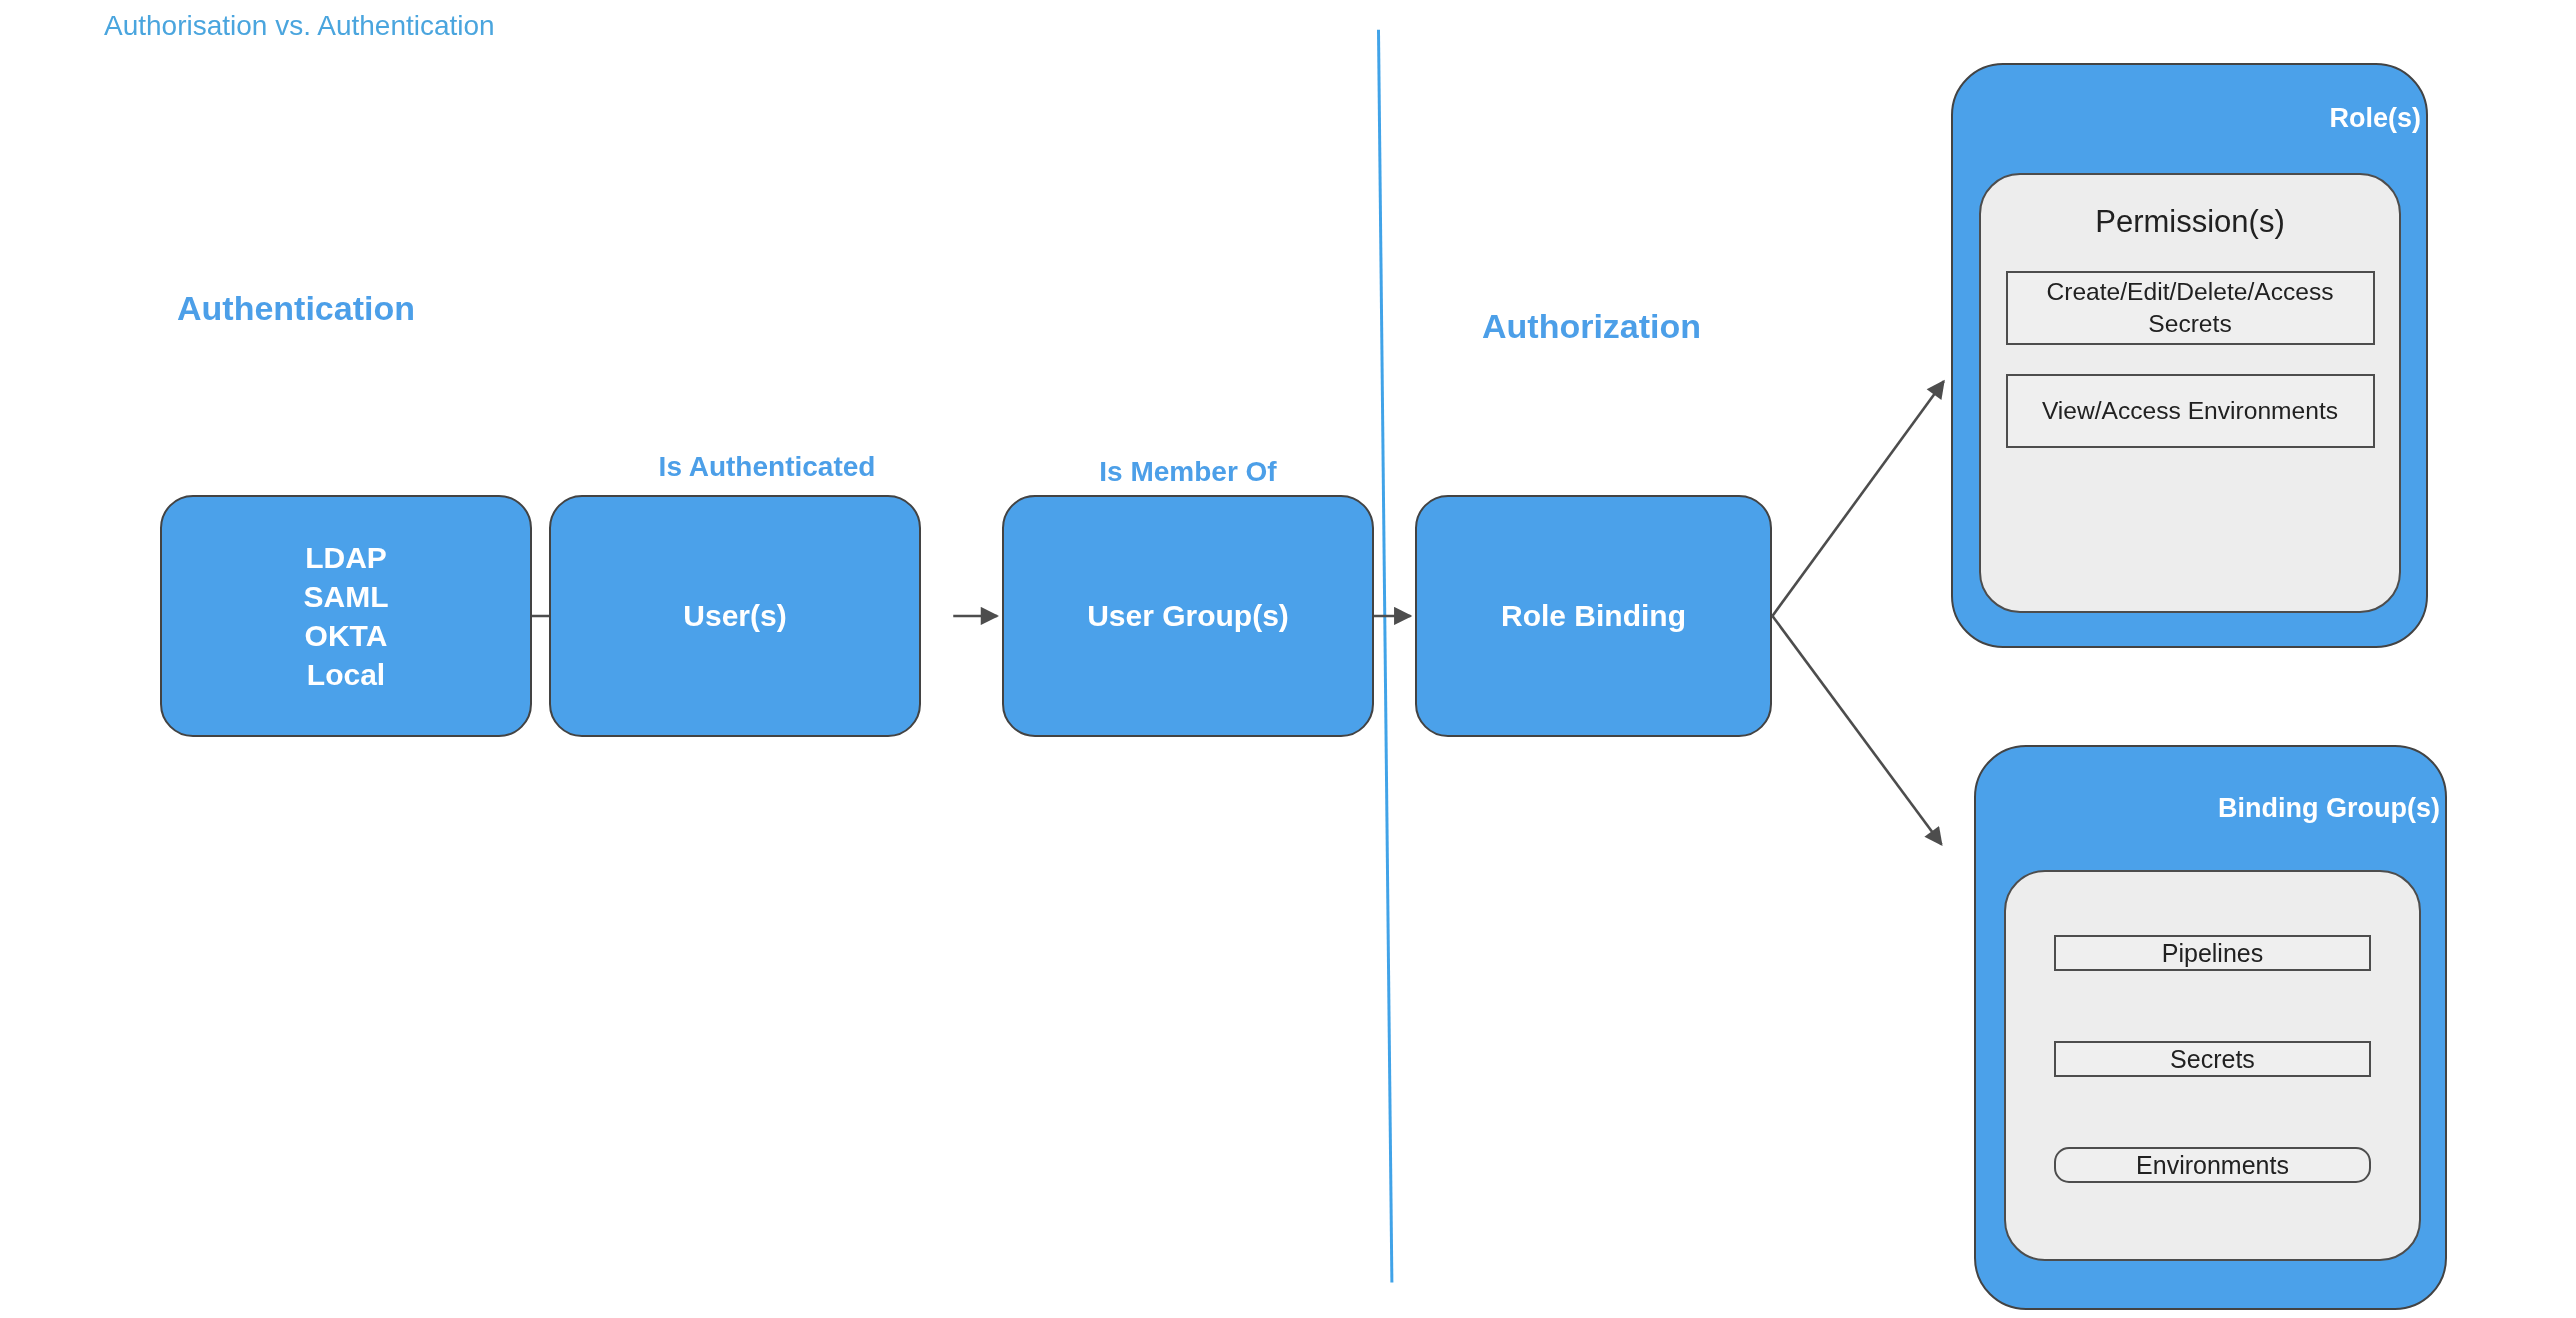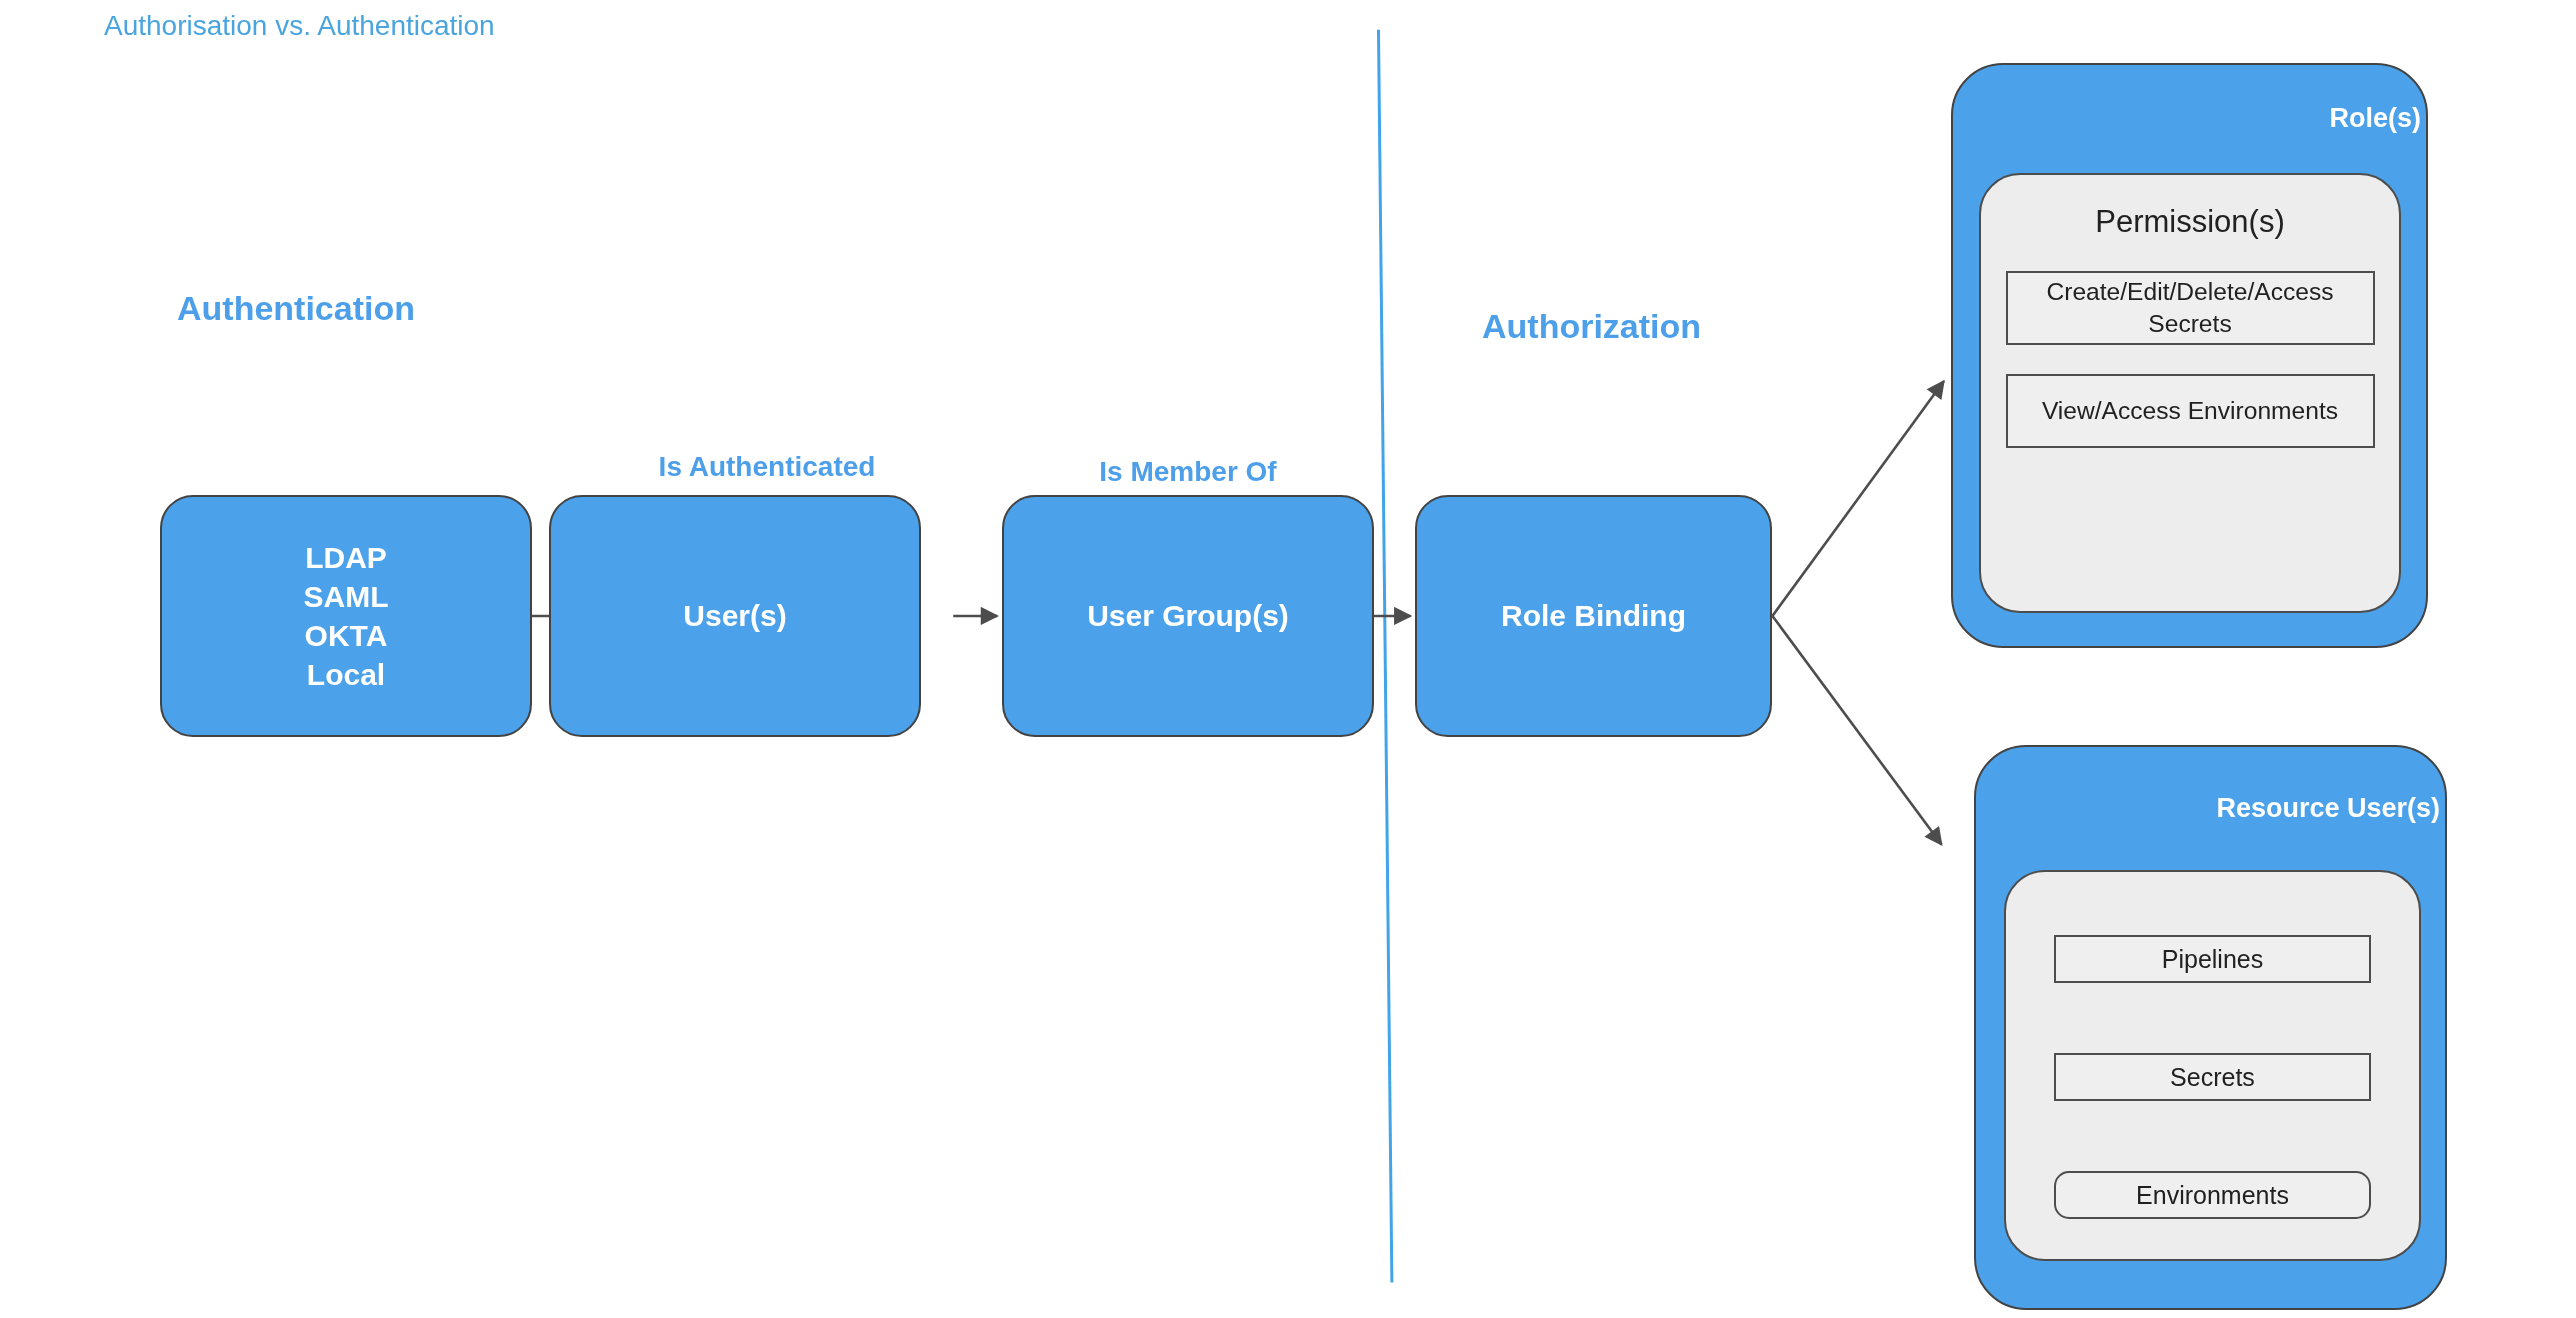--- a/index.html
+++ b/index.html
@@ -103,21 +103,21 @@
     display:flex;align-items:center;justify-content:center;
     text-align:center;color:var(--black-text);
     font-size:24.6px;line-height:32px;
     padding:0 22.3px;
   }
   .perm-box:nth-child(1){margin-top:30px;}
   .perm-box:nth-child(2){margin-top:29px;}
   .perm-box:nth-child(3){margin-top:39px;}
 
   .res-box{
-    width:317px;height:48px;margin:0 auto;
+    width:317px;height:36px;margin:0 auto;
     background:var(--inner-fill);
     border:2.2px solid var(--panel-border);
     box-sizing:border-box;
     display:flex;align-items:center;justify-content:center;
     text-align:center;color:var(--black-text);
     font-size:25px;line-height:30px;
   }
   .res-box:nth-child(1){margin-top:63px;}
   .res-box:nth-child(2){margin-top:70px;}
   .res-box:nth-child(3){margin-top:70px;border-radius:15px;}
@@ -166,21 +166,21 @@
     <div class="inner-panel">
       <div class="panel-title">Permission(s)</div>
       <div>
           <div class="perm-box">Create/Edit/Delete/Access Secrets</div>
           <div class="perm-box">View/Access Environments</div>
         </div>
     </div>
   </div>
 
   <div class="big-node resources">
-    <div class="big-title">Resource User(s)</div>
+    <div class="big-title">Binding Group(s)</div>
     <div class="inner-panel">
       <div>
           <div class="res-box">Pipelines</div>
           <div class="res-box">Secrets</div>
           <div class="res-box">Environments</div>
         </div>
     </div>
   </div>
 
 </div>

